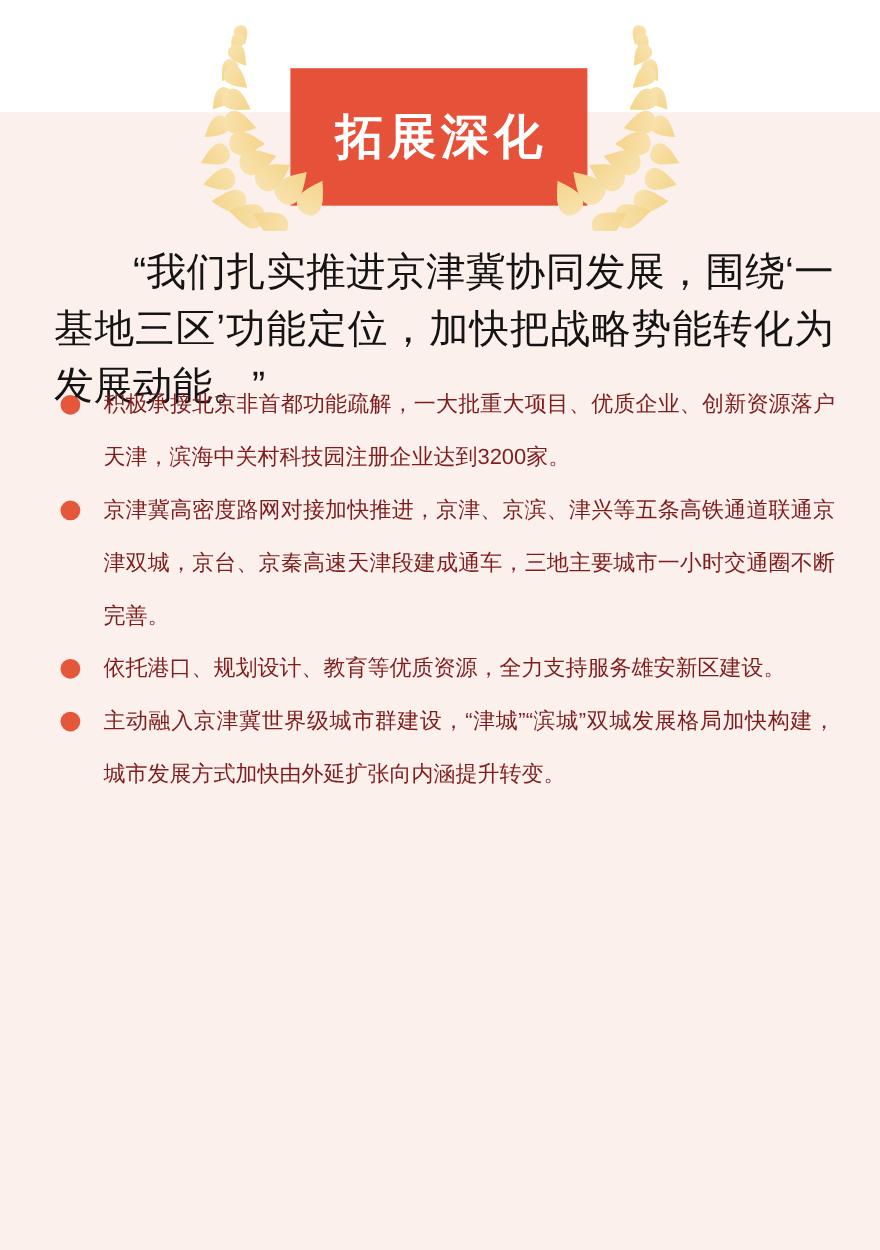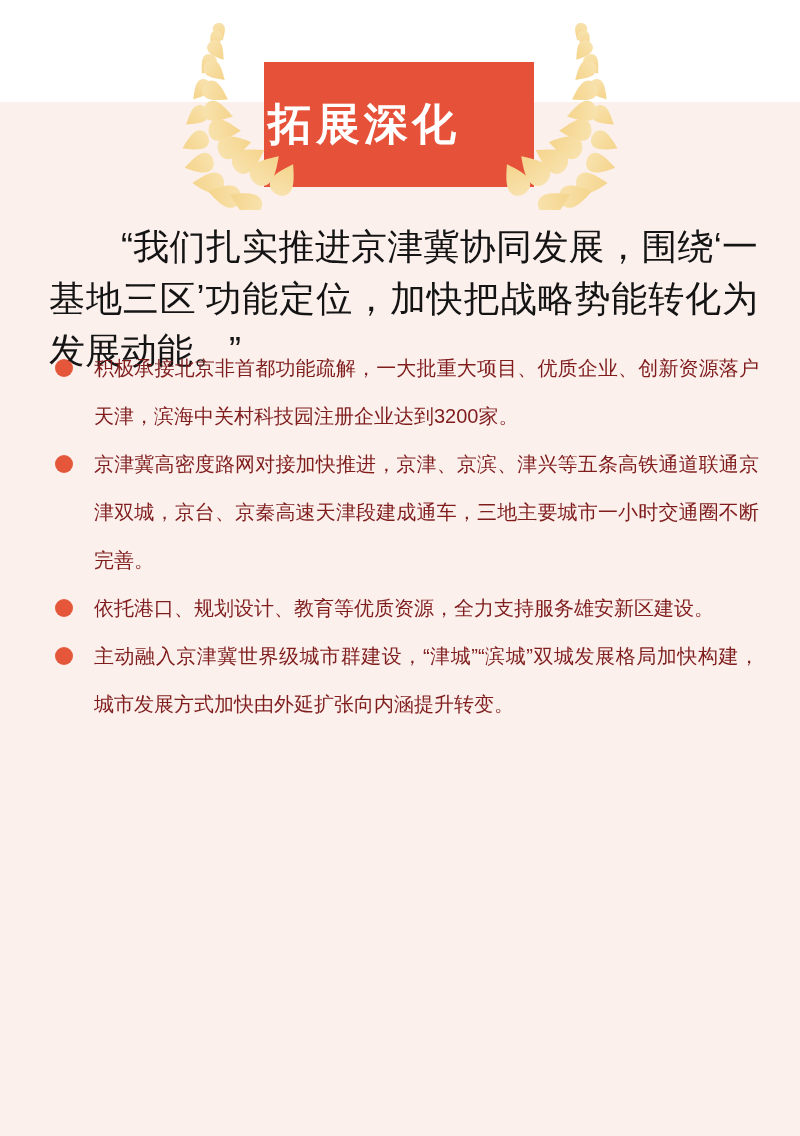--- a/index.html
+++ b/index.html
@@ -18,21 +18,21 @@
     width: 800px; height: 102px;
     background: #FFFFFF;
   }
   .banner {
     position: absolute;
     left: 264px; top: 62px;
     width: 270px; height: 125px;
     background: #E65239;
     display: flex;
     align-items: center;
-    justify-content: flex-start;
+    justify-content: center;
     z-index: 1;
   }
   .banner-text {
     color: #FFFFFF;
     font-size: 44px;
     font-weight: bold;
     letter-spacing: 4px;
     text-indent: 4px;
   }
   .branch {

